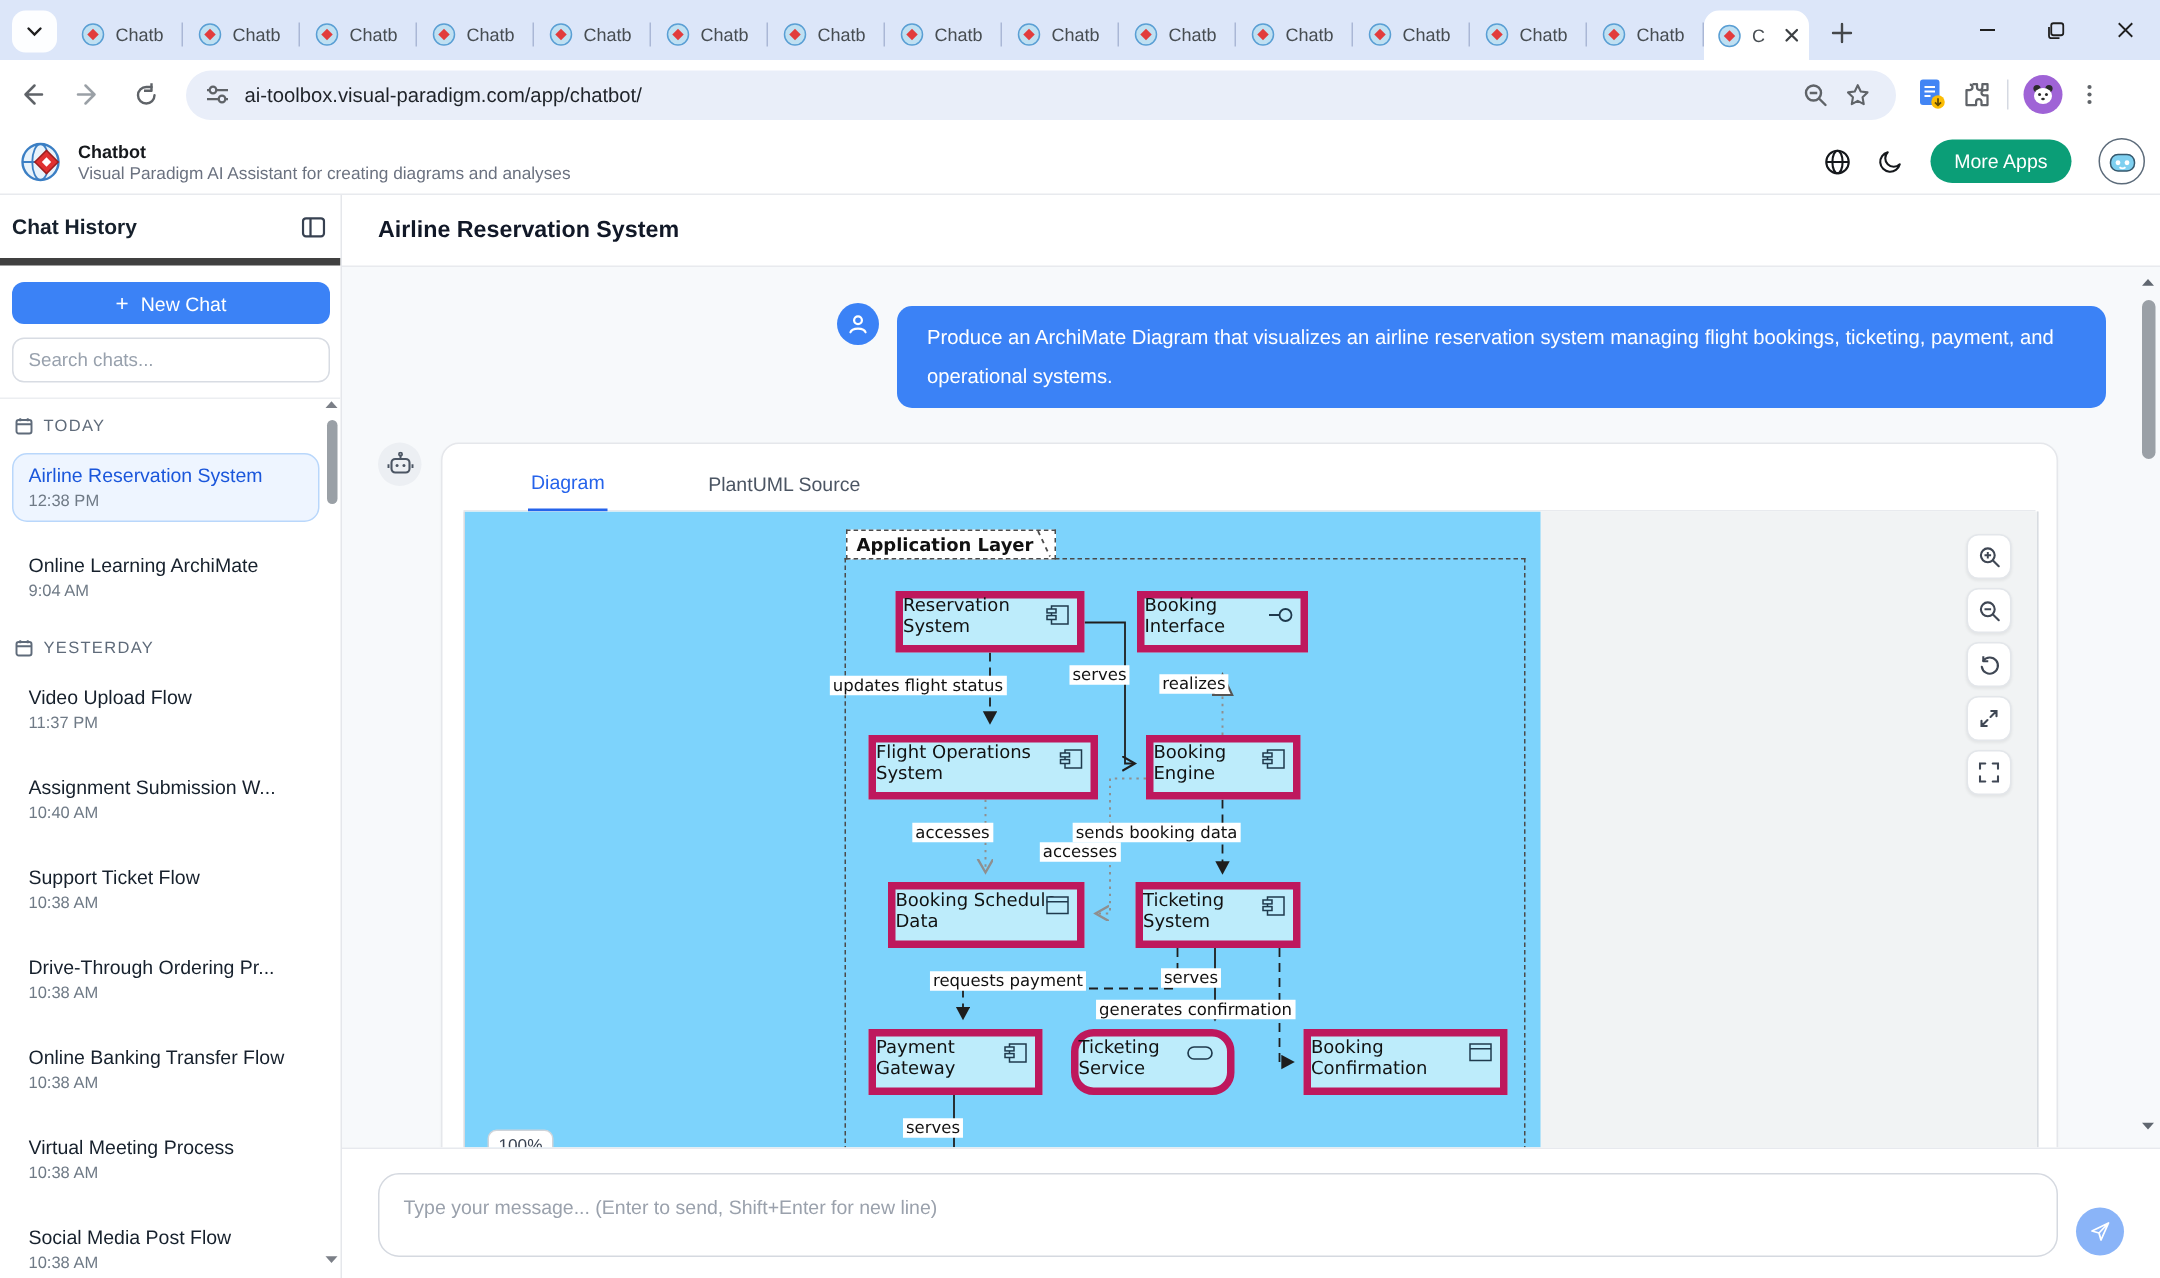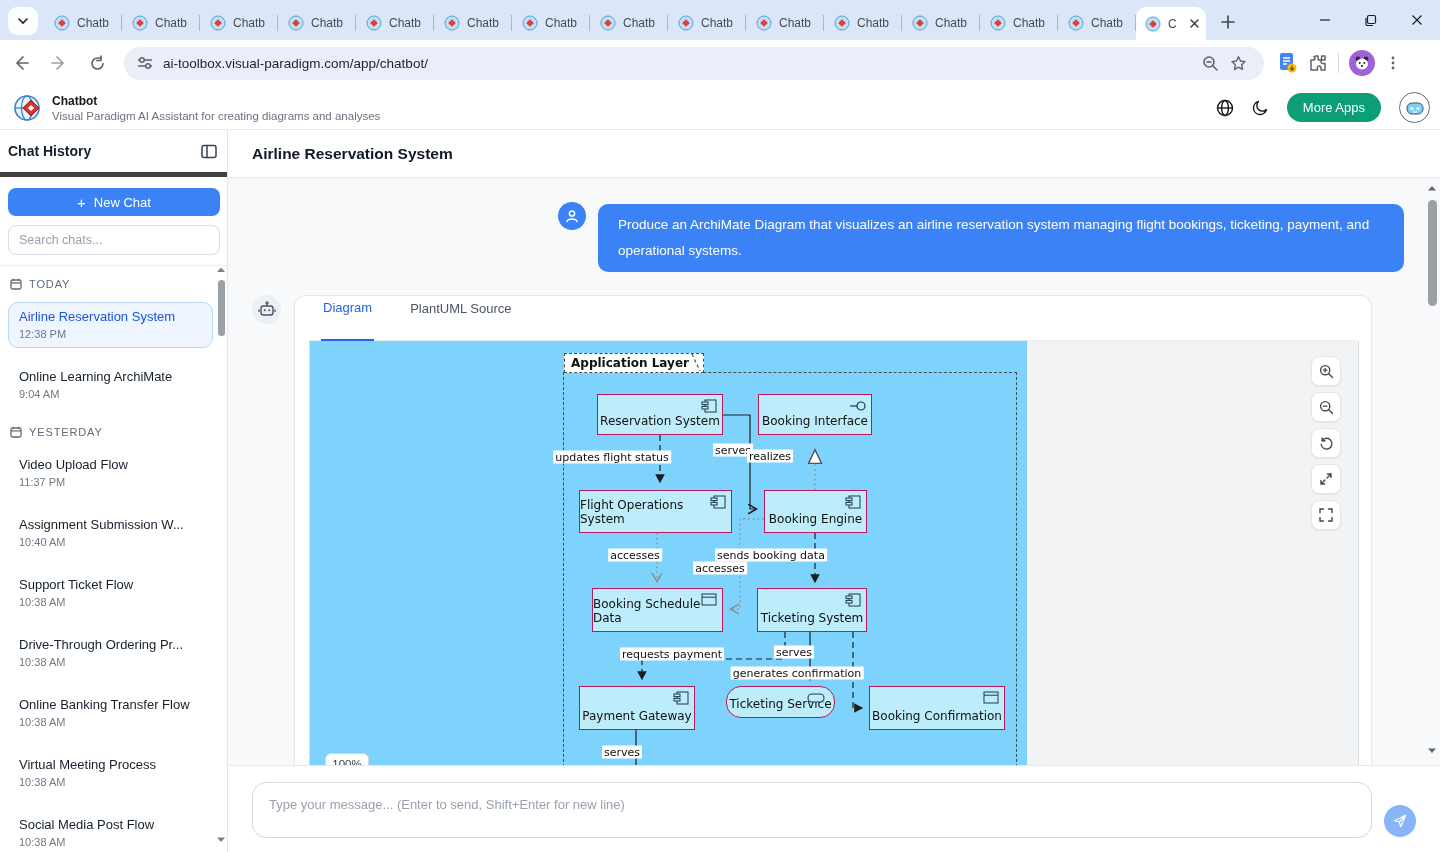--- a/index.html
+++ b/index.html
@@ -61,35 +61,35 @@
   .main-title { height:48px; background:#fff; border-bottom:1px solid #e8eaee; display:flex; align-items:center; padding-left:24px; font-size:15.5px; font-weight:bold; color:#111827; }
   .chatarea { position:relative; height:587px; overflow:hidden; }
 
   .user-row { position:absolute; left:0; top:24px; width:100%; }
   .user-avatar { position:absolute; left:330px; top:0; width:28px; height:28px; border-radius:50%; background:#3b82f6; display:flex; align-items:center; justify-content:center; }
   .bubble { position:absolute; left:370px; top:2px; width:806px; border-radius:10px; background:#3b82f6; color:#fff; font-size:13.5px; line-height:26px; padding:8px 20px; }
 
   .asst-avatar { position:absolute; left:24px; top:117px; width:29px; height:29px; border-radius:50%; background:#eceff3; display:flex; align-items:center; justify-content:center; }
   .card { position:absolute; left:66px; top:117px; width:1078px; height:500px; background:#fff; border:1px solid #e5e7eb; border-radius:12px; box-shadow:0 1px 2px rgba(0,0,0,.05); padding:0 14px; }
   .card-tabs { height:45px; border-bottom:1px solid #e8eaee; display:flex; align-items:flex-end; gap:34px; padding-left:12px; }
-  .ctab { font-size:13px; color:#4b5563; padding:0 2px 24px; }
+  .ctab { font-size:13px; color:#4b5563; padding:0 2px 10px;margin-left:31px; }
   .ctab.active { color:#2563eb; border-bottom:2px solid #2563eb; margin-bottom:-1px; }
   .canvas { position:relative; width:1050px; height:454px; border:1px solid #d8dce1; border-top:none; background:#f1f3f4; overflow:hidden; }
   .dimg { position:absolute; left:0; top:0; width:717px; height:100%; background:#7dd3fc; }
 
   .float-btns { position:absolute; right:17px; top:15px; display:flex; flex-direction:column; gap:6px; }
   .fbtn { width:30px; height:30px; background:#fff; border:1px solid #e3e6ea; border-radius:8px; box-shadow:0 1px 2px rgba(0,0,0,.06); display:flex; align-items:center; justify-content:center; }
   .zoom-badge { position:absolute; left:15px; top:412px; width:44px; height:26px; background:#fff; border:1px solid #cfd4da; border-radius:6px; font-size:11.5px; color:#374151; text-align:center; line-height:21px; }
 
   
   .diagram { position:absolute; inset:0; font-family:"DejaVu Sans", sans-serif; }
   .grp { position:absolute; left:253px; top:31px; width:454px; height:400px; border:1px dashed #4a4a4a; }
   .grp-tab { position:absolute; left:254px; top:12px; height:20px; background:#fff; border:1px dashed #4a4a4a; font-size:12px; font-weight:bold; color:#111; display:flex; align-items:center; padding:0 14px 0 6px; }
   .grp-slant { position:absolute; right:2px; top:0; }
-  .node { position:absolute; background:#bdecfb; border:1px solid #be185d; display:flex; align-items:flex-end; justify-content:center; font-size:12px; color:#111; padding-bottom:6px; }
+  .node { position:absolute; background:#bdecfb; border:5px solid #be185d; display:flex; align-items:flex-end; justify-content:center; font-size:12px; color:#111; padding-bottom:6px; }
   .node.service { border-radius:15px; }
   .nicon { position:absolute; top:4px; right:5px; }
   .elabel { position:absolute; transform:translate(-50%,-50%); background:#fff; font-size:11px; color:#111; white-space:nowrap; padding:0 2px; }
 
   
   .m-scroll { position:absolute; right:2px; top:0; width:12px; height:100%; }
   .m-thumb { position:absolute; right:1px; top:22px; width:9px; height:106px; background:#9aa0a6; border-radius:5px; }
   .s-arrow { position:absolute; right:1px; width:10px; text-align:center; }
 
   
@@ -488,21 +488,21 @@
                   <path d="M454,178 H430 V268 H421" fill="none" stroke="#8f8f8f" stroke-width="1.3" stroke-dasharray="1.6,3.2" marker-end="url(#mOpenG)"></path>
                   <path d="M505,192 V241" fill="none" stroke="#1e1e1e" stroke-width="1.2" stroke-dasharray="6,4" marker-end="url(#mFilled)"></path>
                   <path d="M475,291 V318 H332 V338" fill="none" stroke="#1e1e1e" stroke-width="1.2" stroke-dasharray="6,4" marker-end="url(#mFilled)"></path>
                   <path d="M500,291 V338" fill="none" stroke="#1e1e1e" stroke-width="1.2" marker-end="url(#mOpen)"></path>
                   <path d="M543,291 V367 H552" fill="none" stroke="#1e1e1e" stroke-width="1.2" stroke-dasharray="6,4" marker-end="url(#mFilled)"></path>
                   <path d="M326,389 V424" fill="none" stroke="#1e1e1e" stroke-width="1.2"></path>
                 </svg>
 
                 <div class="elabel" style="left:302px;top:116px">updates flight status</div>
                 <div class="elabel" style="left:423px;top:109px">serves</div>
-                <div class="elabel" style="left:460px;top:115px">realizes</div>
+                <div class="elabel" style="left:486px;top:115px">realizes</div>
                 <div class="elabel" style="left:325px;top:214px">accesses</div>
                 <div class="elabel" style="left:410px;top:227px">accesses</div>
                 <div class="elabel" style="left:461px;top:214px">sends booking data</div>
                 <div class="elabel" style="left:362px;top:313px">requests payment</div>
                 <div class="elabel" style="left:484px;top:311px">serves</div>
                 <div class="elabel" style="left:487px;top:332px">generates confirmation</div>
                 <div class="elabel" style="left:312px;top:411px">serves</div>
 
                 <div class="node" style="left:287px;top:53px;width:126px;height:41px">
                   <svg class="nicon" width="16" height="14" viewBox="0 0 16 14">
@@ -551,21 +551,21 @@
                   <span>Ticketing System</span>
                 </div>
                 <div class="node" style="left:269px;top:345px;width:116px;height:44px">
                   <svg class="nicon" width="16" height="14" viewBox="0 0 16 14">
                       <rect x="4" y="1" width="11" height="12" fill="#bdecfb" stroke="#1f3a4d"></rect>
                       <rect x="1" y="3" width="6" height="2.6" fill="#bdecfb" stroke="#1f3a4d"></rect>
                       <rect x="1" y="7.4" width="6" height="2.6" fill="#bdecfb" stroke="#1f3a4d"></rect>
                     </svg>
                   <span>Payment Gateway</span>
                 </div>
-                <div class="node service" style="left:416px;top:345px;width:109px;height:32px">
+                <div class="node service" style="left:404px;top:345px;width:109px;height:44px">
                   <svg class="nicon" style="right:9px" width="18" height="13" viewBox="0 0 18 13">
                       <rect x="1" y="3" width="16" height="8" rx="4" fill="#bdecfb" stroke="#1f3a4d" stroke-width="1.1"></rect>
                     </svg>
                   <span>Ticketing Service</span>
                 </div>
                 <div class="node" style="left:559px;top:345px;width:136px;height:44px">
                   <svg class="nicon" width="16" height="13" viewBox="0 0 16 13">
                       <rect x="1" y="1" width="14" height="11" fill="#bdecfb" stroke="#1f3a4d"></rect>
                       <path d="M1 4.2 H15" stroke="#1f3a4d"></path>
                     </svg>

